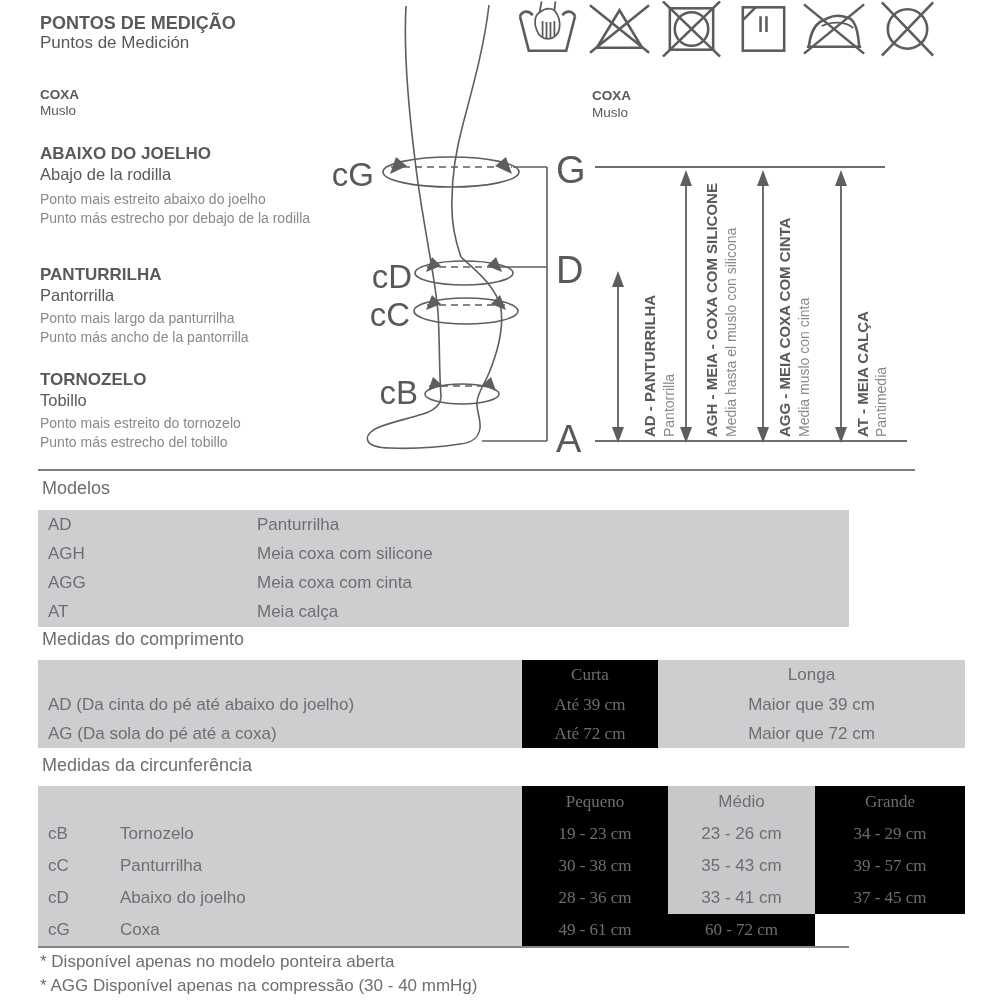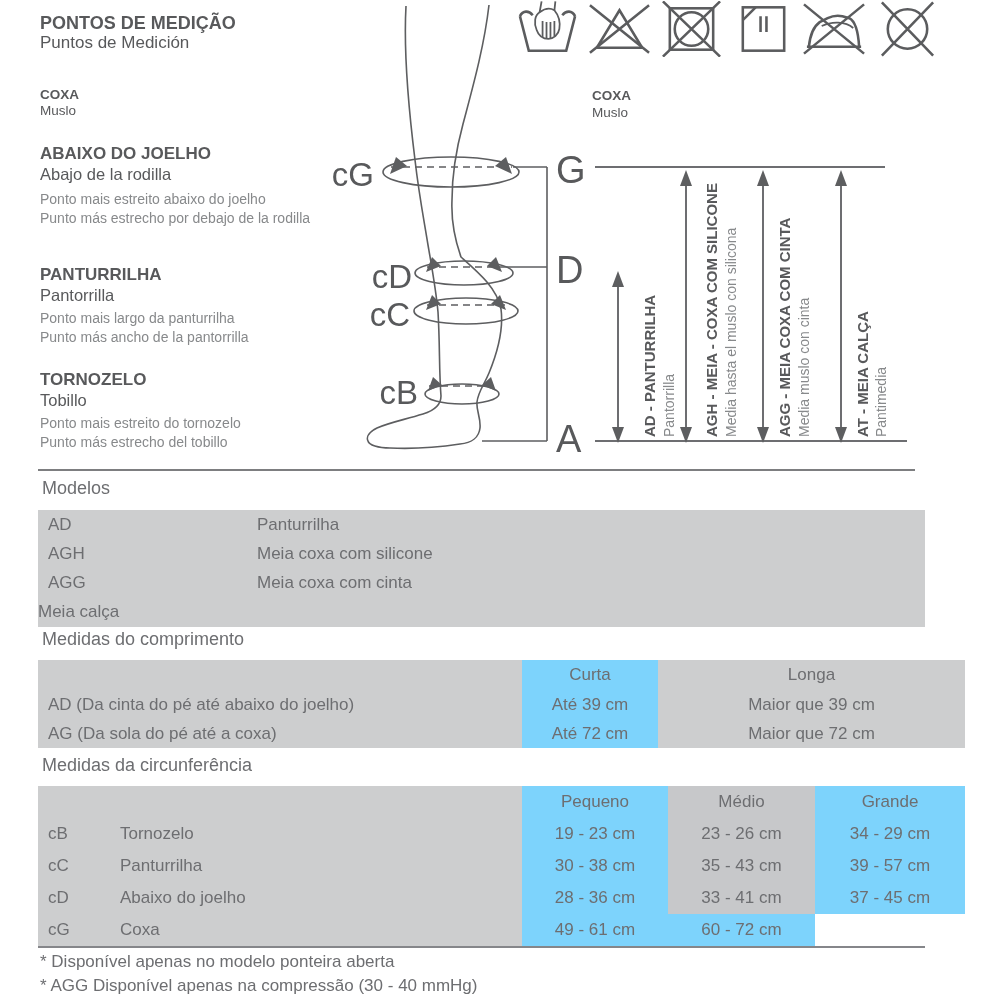--- a/index.html
+++ b/index.html
@@ -36,26 +36,26 @@
   .vlabel-b{font-size:15px;font-weight:bold;fill:#58595b;}
   .vlabel-r{font-size:14px;fill:#87898b;}
   .svg-bold-sm{font-size:13.5px;font-weight:bold;fill:#58595b;}
   .svg-reg-sm{font-size:13.5px;fill:#58595b;}
 
   
   .rule{left:38px;top:469px;width:877px;height:2px;background:#7d7e80;}
   .sec-title{font-size:18px;color:#6d6e71;}
 
   
-  .tbl{position:absolute;left:38px;width:887px;display:grid;font-size:17px;color:#6d6e71;}
+  .tbl{position:absolute;left:38px;width:811px;display:grid;font-size:17px;color:#6d6e71;}
   .cell{display:flex;align-items:center;}
   .cell.pad{padding-left:10px;}
   .cell.ctr{justify-content:center;}
   .bg-a{background:#cdcecf;}
-  .bg-b{background:#7dd3fc;}
+  .bg-b{background:#000000;font-family:Liberation Serif, serif;}
   .bg-c{background:#c7c8ca;}
   .tbl-models{top:510px;height:117px;grid-template-columns:219px 1fr;grid-template-rows:repeat(4,1fr);background:#cdcecf;}
   .tbl-len{top:660px;grid-template-columns:484px 136px 307px;grid-template-rows:30px 29px 29px;}
   .tbl-circ{top:786px;grid-template-columns:82px 402px 146px 147px 150px;grid-template-rows:repeat(5,32px);border-bottom:2px solid #85868a;}
 
   .footnotes{left:40px;top:950px;font-size:17px;color:#6d6e71;line-height:24px;}
 </style>
 </head>
 <body>
 
@@ -228,20 +228,21 @@
   <div class="abs rule"></div>
 
   <div class="abs sec-title" style="left:42px;top:478px;">Modelos</div>
   <div class="tbl tbl-models">
     <div class="cell pad">AD</div>
     <div class="cell">Panturrilha</div>
     <div class="cell pad">AGH</div>
     <div class="cell">Meia coxa com silicone</div>
     <div class="cell pad">AGG</div>
     <div class="cell">Meia coxa com cinta</div>
+    <div class="cell pad">AT</div>
     <div class="cell">Meia calça</div>
   </div>
 
   <div class="abs sec-title" style="left:42px;top:629px;">Medidas do comprimento</div>
   <div class="tbl tbl-len">
     <div class="cell bg-a"></div>
     <div class="cell ctr bg-b">Curta</div>
     <div class="cell ctr bg-a">Longa</div>
 
     <div class="cell pad bg-a">AD (Da cinta do pé até abaixo do joelho)</div>

